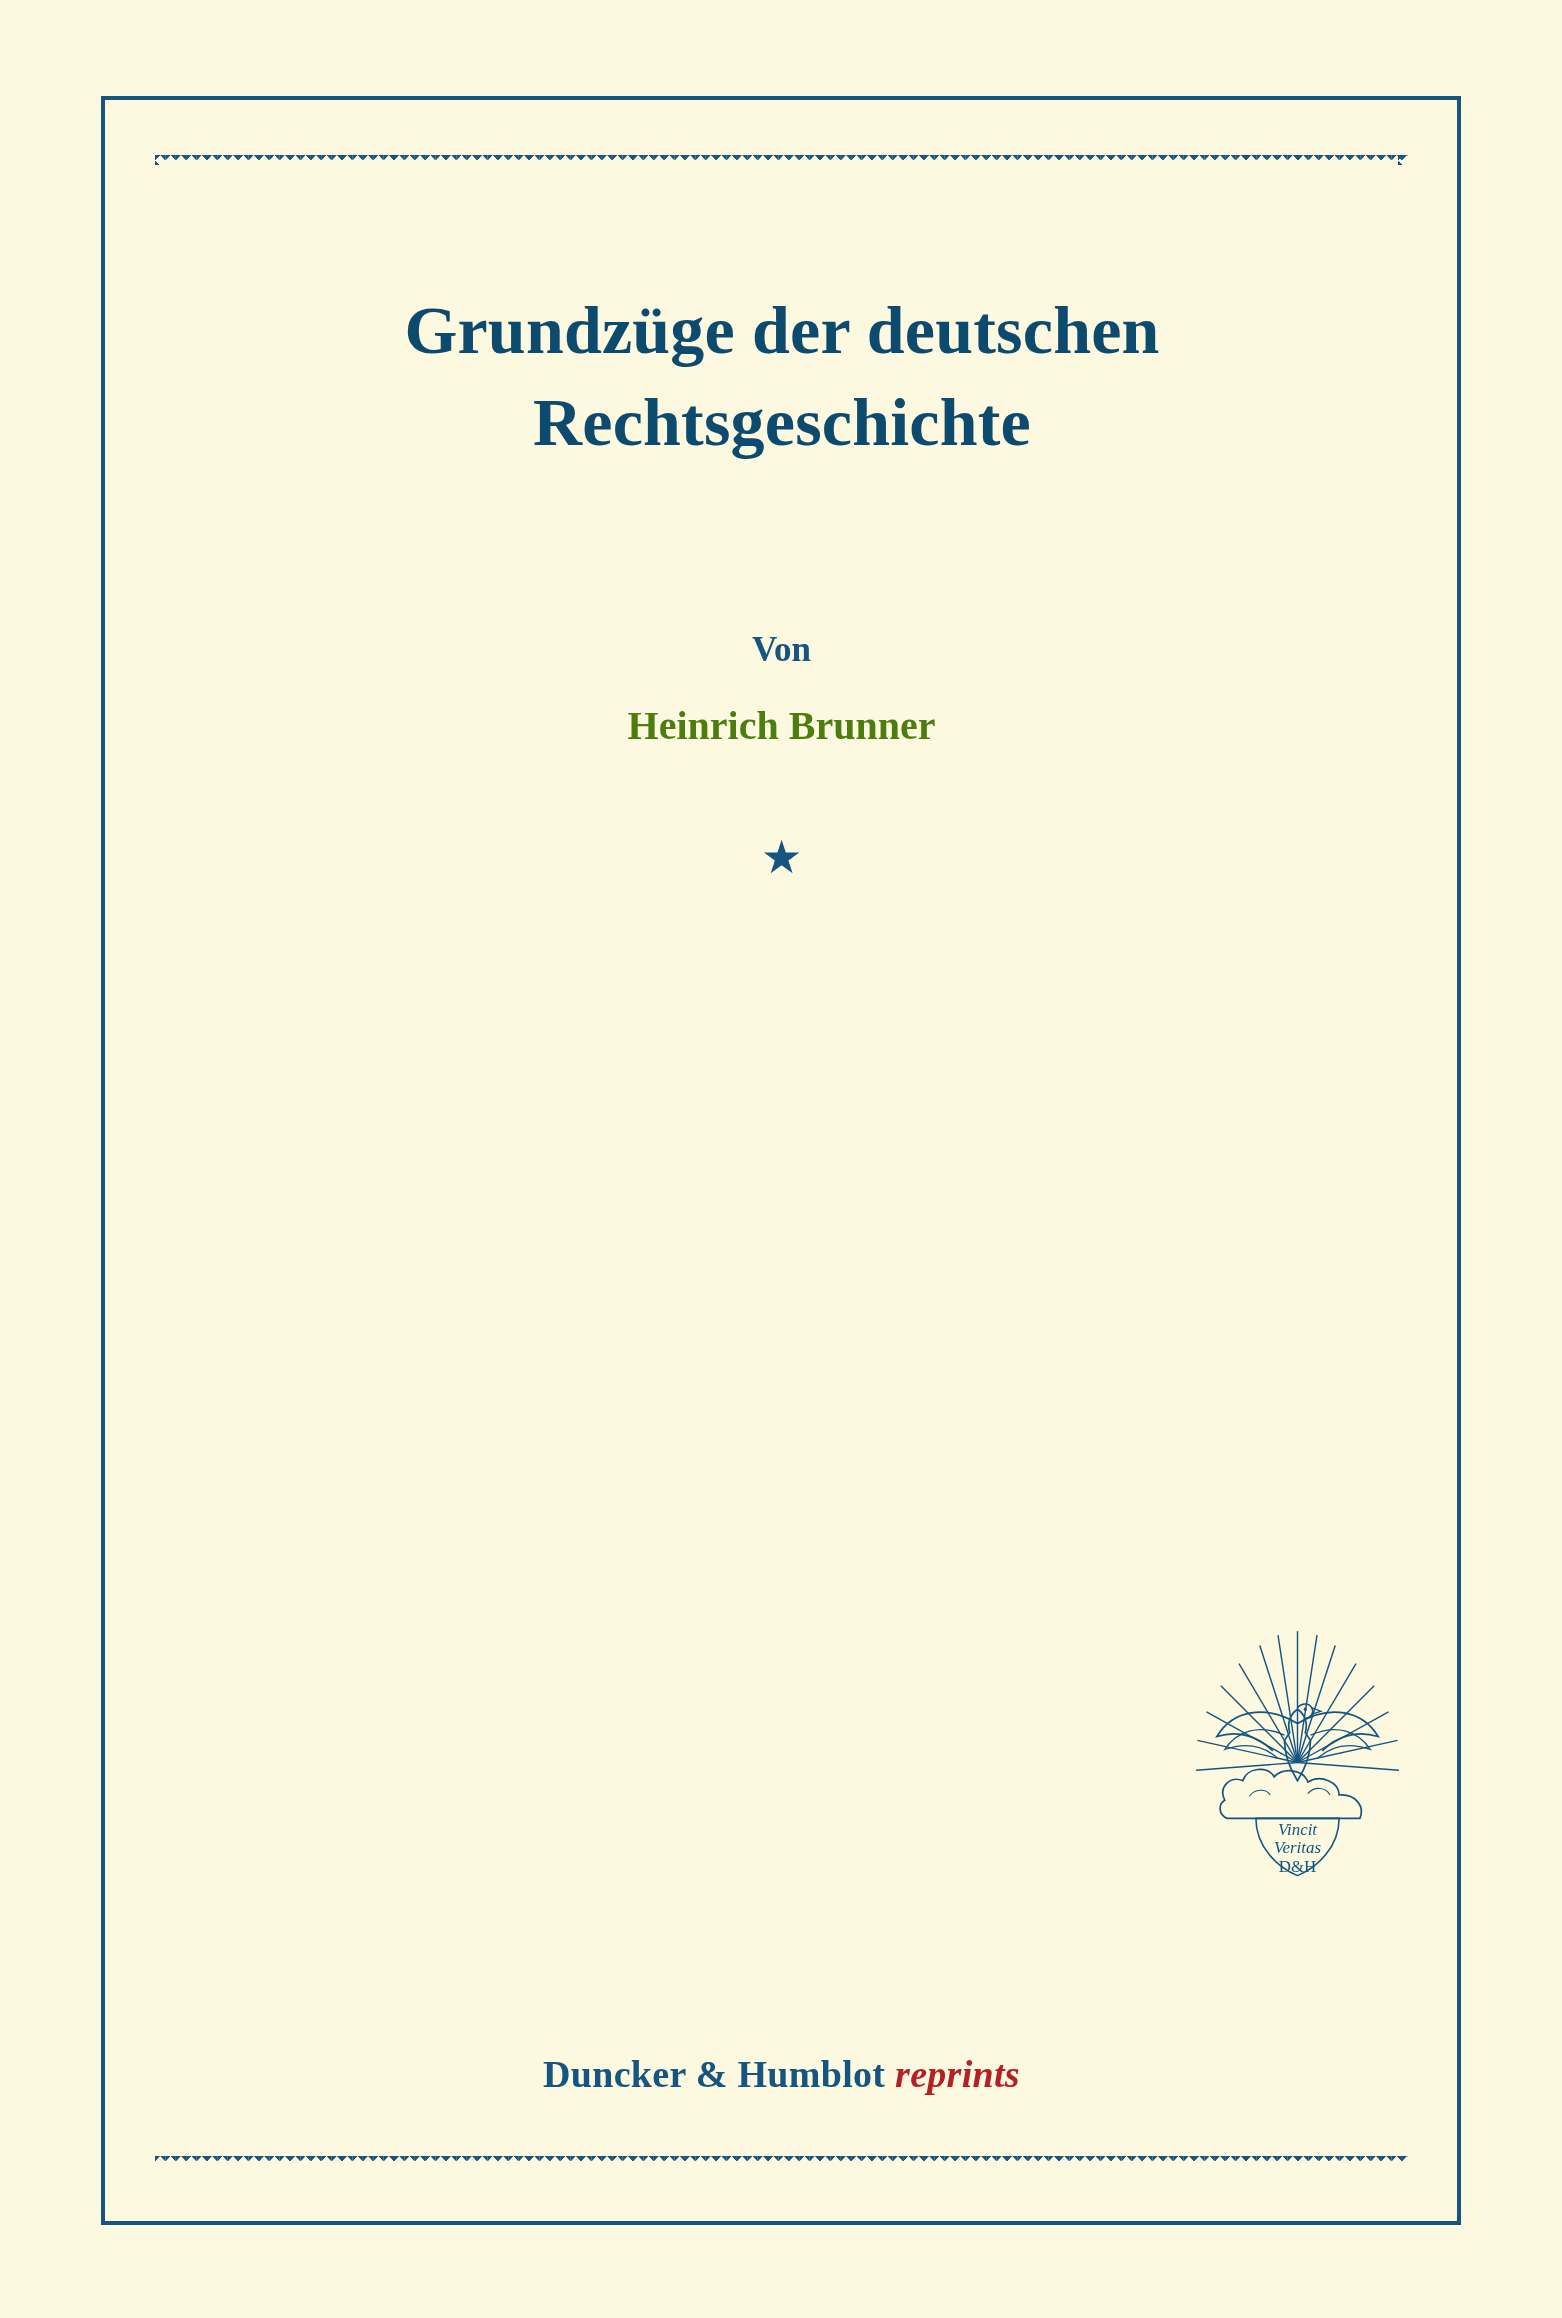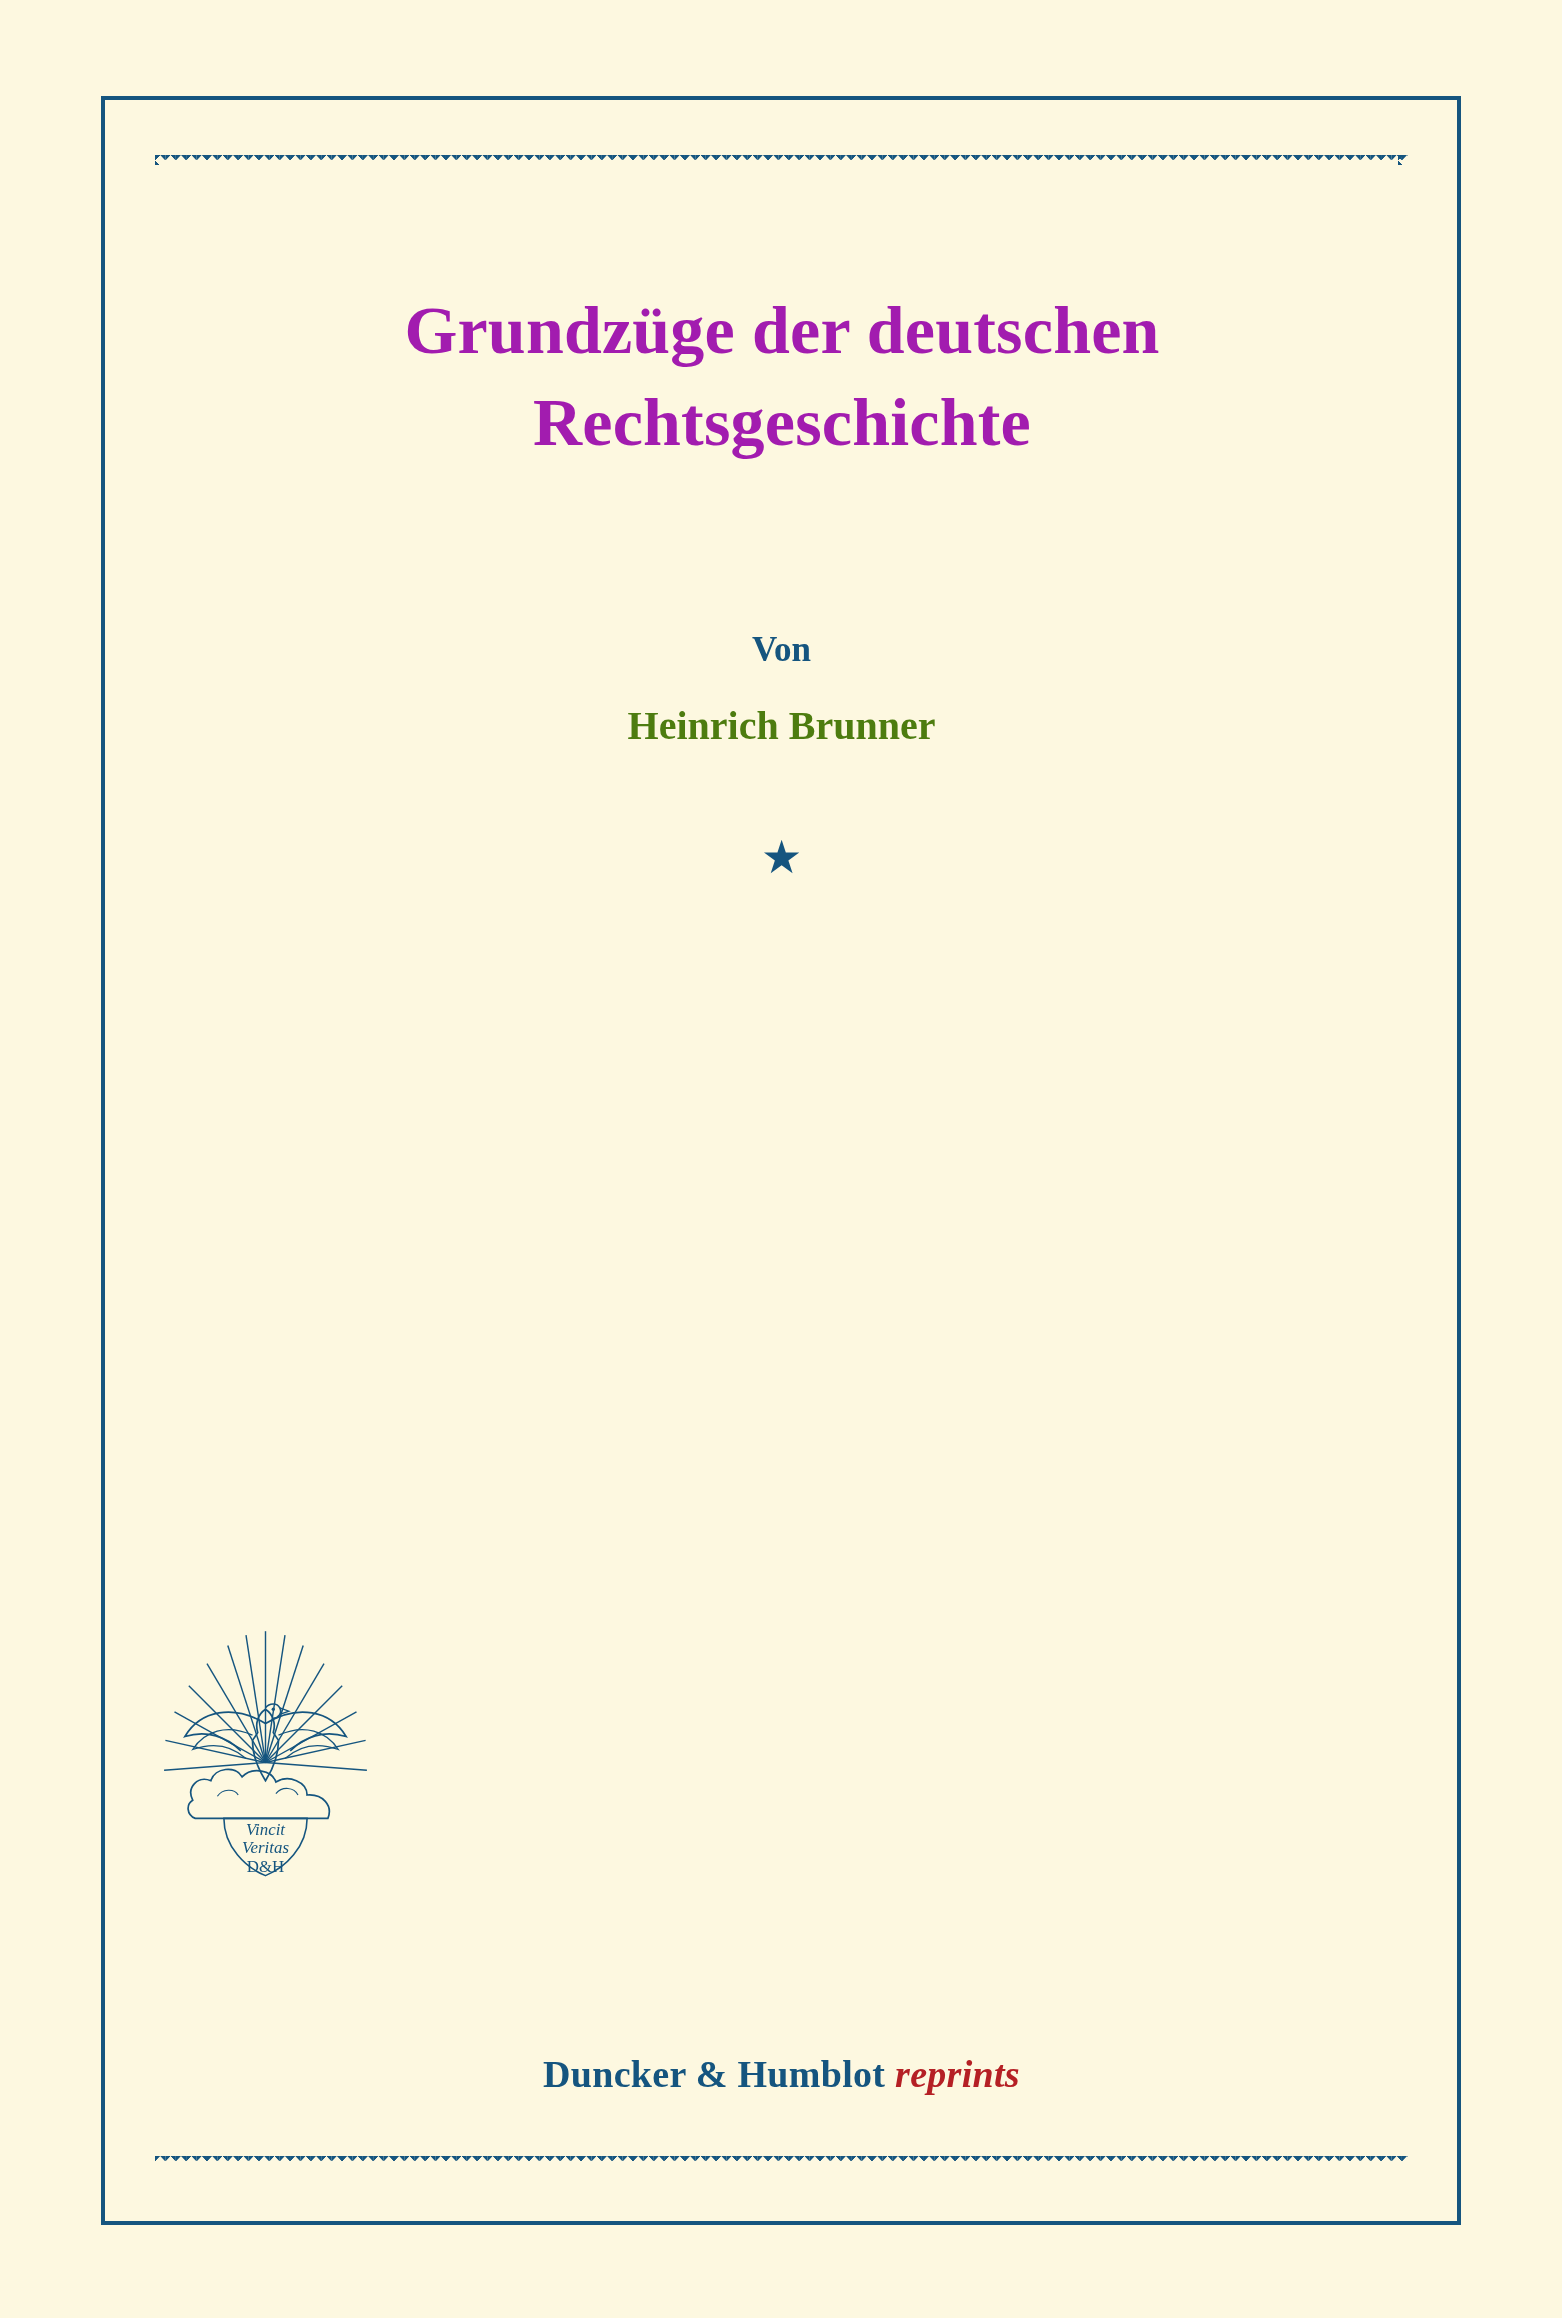--- a/index.html
+++ b/index.html
@@ -70,21 +70,21 @@
     width: 1253px;
     height: 2011px;
   }
 
   .title {
     position: absolute;
     top: 130px;
     left: 59px;
     width: 1136px;
     text-align: center;
-    color: #a21caf;
+    color: #0c4a6e;
     font-weight: bold;
     font-size: 68px;
     line-height: 1.35;
     letter-spacing: 0.2px;
   }
 
   .byline-von {
     position: absolute;
     top: 475px;
     left: 0;
@@ -114,21 +114,21 @@
     color: #15557f;
     font-size: 46px;
     line-height: 1;
   }
 
   .logo {
     position: absolute;
     top: 1471px;
     left: 0;
     width: 1253px;
-    text-align: left;
+    text-align: right;
   }
   .logo svg { display: inline-block; }
 
   .publisher {
     position: absolute;
     top: 1897px;
     left: 0;
     width: 1253px;
     text-align: center;
     font-size: 38px;

